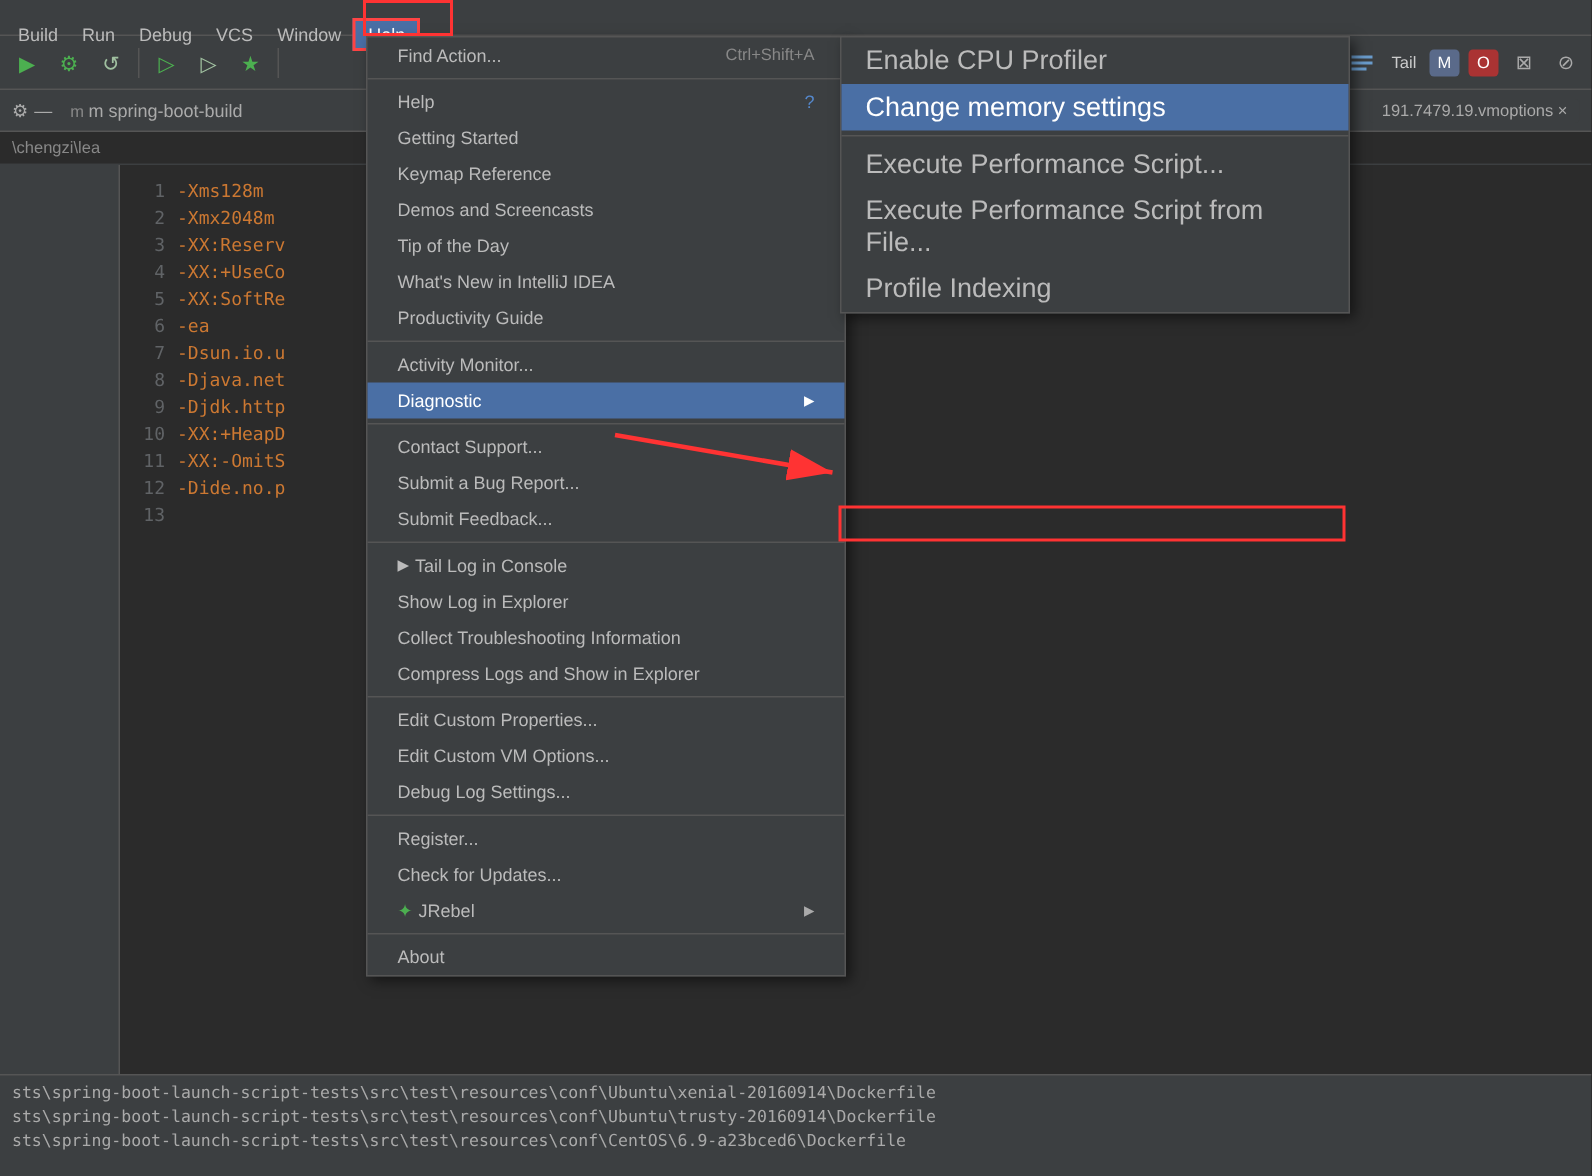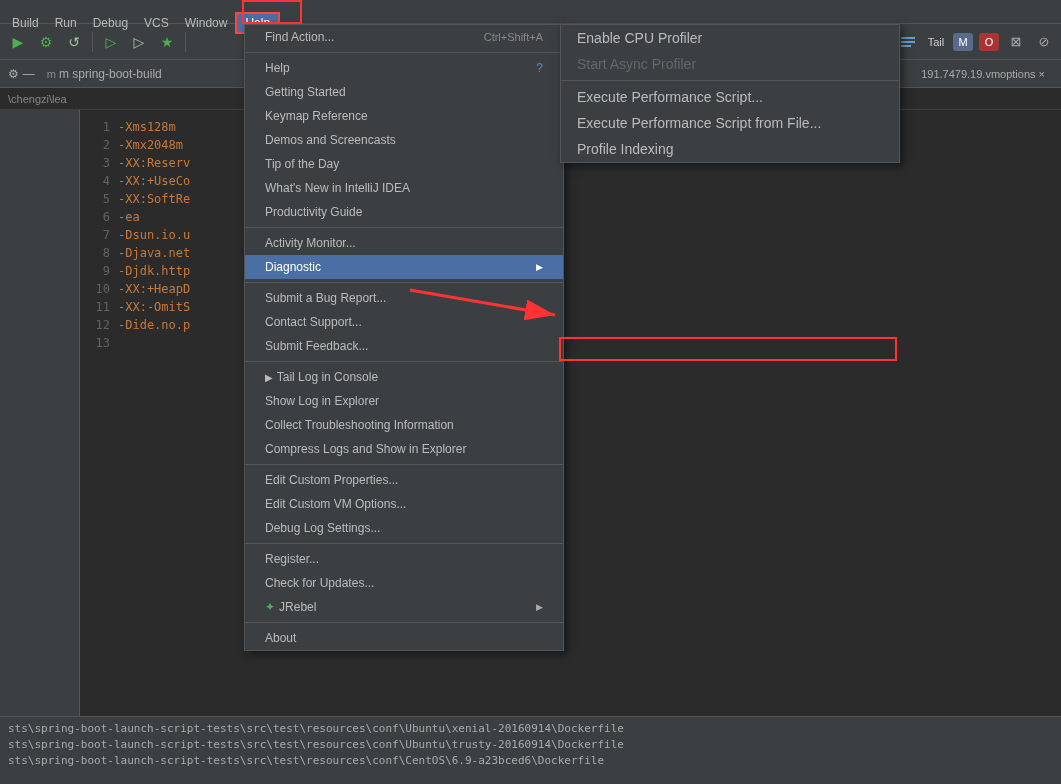--- a/index.html
+++ b/index.html
@@ -189,21 +189,21 @@
       width: 340px;
       background: #3c3f41;
       border: 1px solid #555;
       box-shadow: 3px 3px 8px rgba(0,0,0,0.5);
       z-index: 101;
     }
     .submenu-item {
       padding: 5px 16px;
       cursor: pointer;
       color: #bbbbbb;
-      font-size: 14px;
+      font-size: 18px;
     }
     .submenu-item.highlighted {
       background: #4a6fa5;
       color: white;
     }
     .submenu-item.disabled {
       color: #666;
       cursor: default;
     }
 
@@ -393,24 +393,24 @@
     </div>
   <div class="menu-separator"></div>
   <div class="menu-section-item">
       <span>Activity Monitor...</span>
     </div>
   <div class="menu-section-item highlighted has-sub">
       <span>Diagnostic</span>
     </div>
   <div class="menu-separator"></div>
   <div class="menu-section-item">
+      <span>Contact Support...</span>
+    </div>
+  <div class="menu-section-item">
       <span>Submit a Bug Report...</span>
-    </div>
-  <div class="menu-section-item">
-      <span>Contact Support...</span>
     </div>
   <div class="menu-section-item">
       <span>Submit Feedback...</span>
     </div>
   <div class="menu-separator"></div>
   <div class="menu-section-item">
     <span style="display:flex; align-items:center; gap:4px;"><span style="font-size:10px;">▶</span> Tail Log in Console</span>
   </div>
   <div class="menu-section-item">
       <span>Show Log in Explorer</span>
@@ -444,21 +444,21 @@
     </span>
   </div>
   <div class="menu-separator"></div>
   <div class="menu-section-item">
       <span>About</span>
     </div>
 </div>
 
 <div class="diagnostic-submenu">
   <div class="submenu-item"><span>Enable CPU Profiler</span></div>
-  <div class="submenu-item disabled"><span>Start Async Profiler</span></div>
+  <div class="submenu-item highlighted"><span>Change memory settings</span></div>
   <div class="menu-separator"></div>
   <div class="submenu-item"><span>Execute Performance Script...</span></div>
   <div class="submenu-item"><span>Execute Performance Script from File...</span></div>
   <div class="submenu-item"><span>Profile Indexing</span></div>
 </div>
 
 <div class="red-box" style="top:0; left:242px; width:60px; height:24px;"></div>
 
 <div class="red-box" style="top:calc(24px + 36px + 1px); left:559px; width:338px; height:24px; top:337px;"></div>
 

